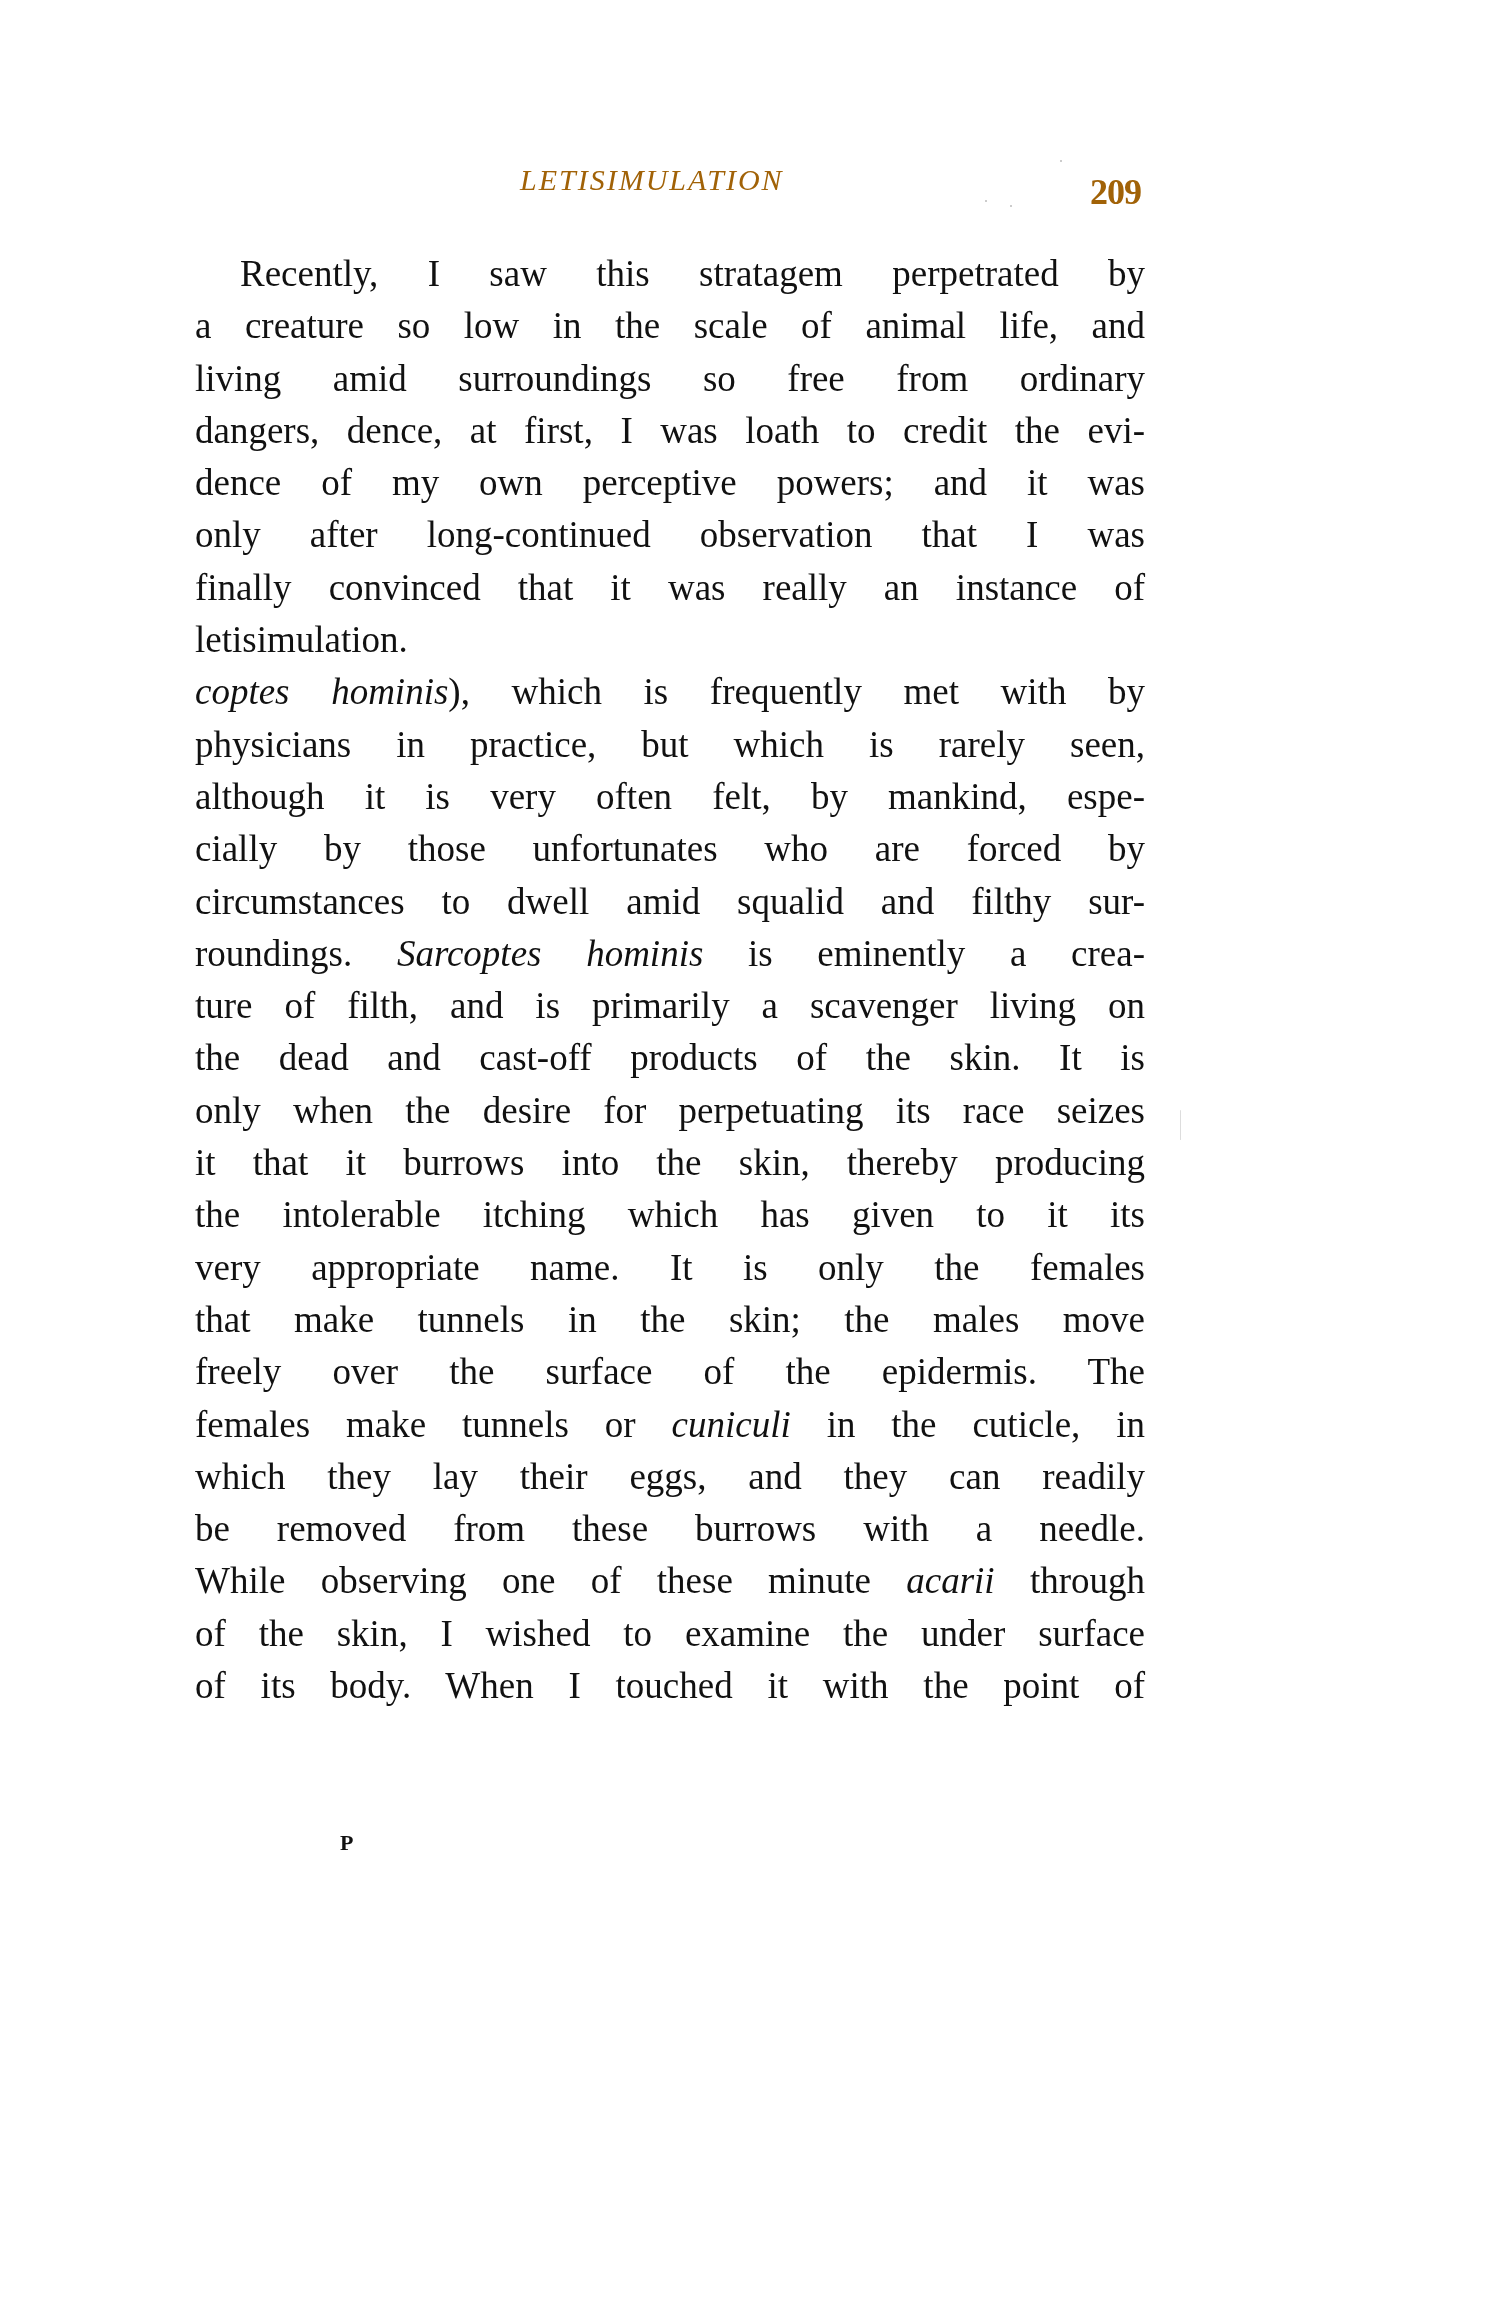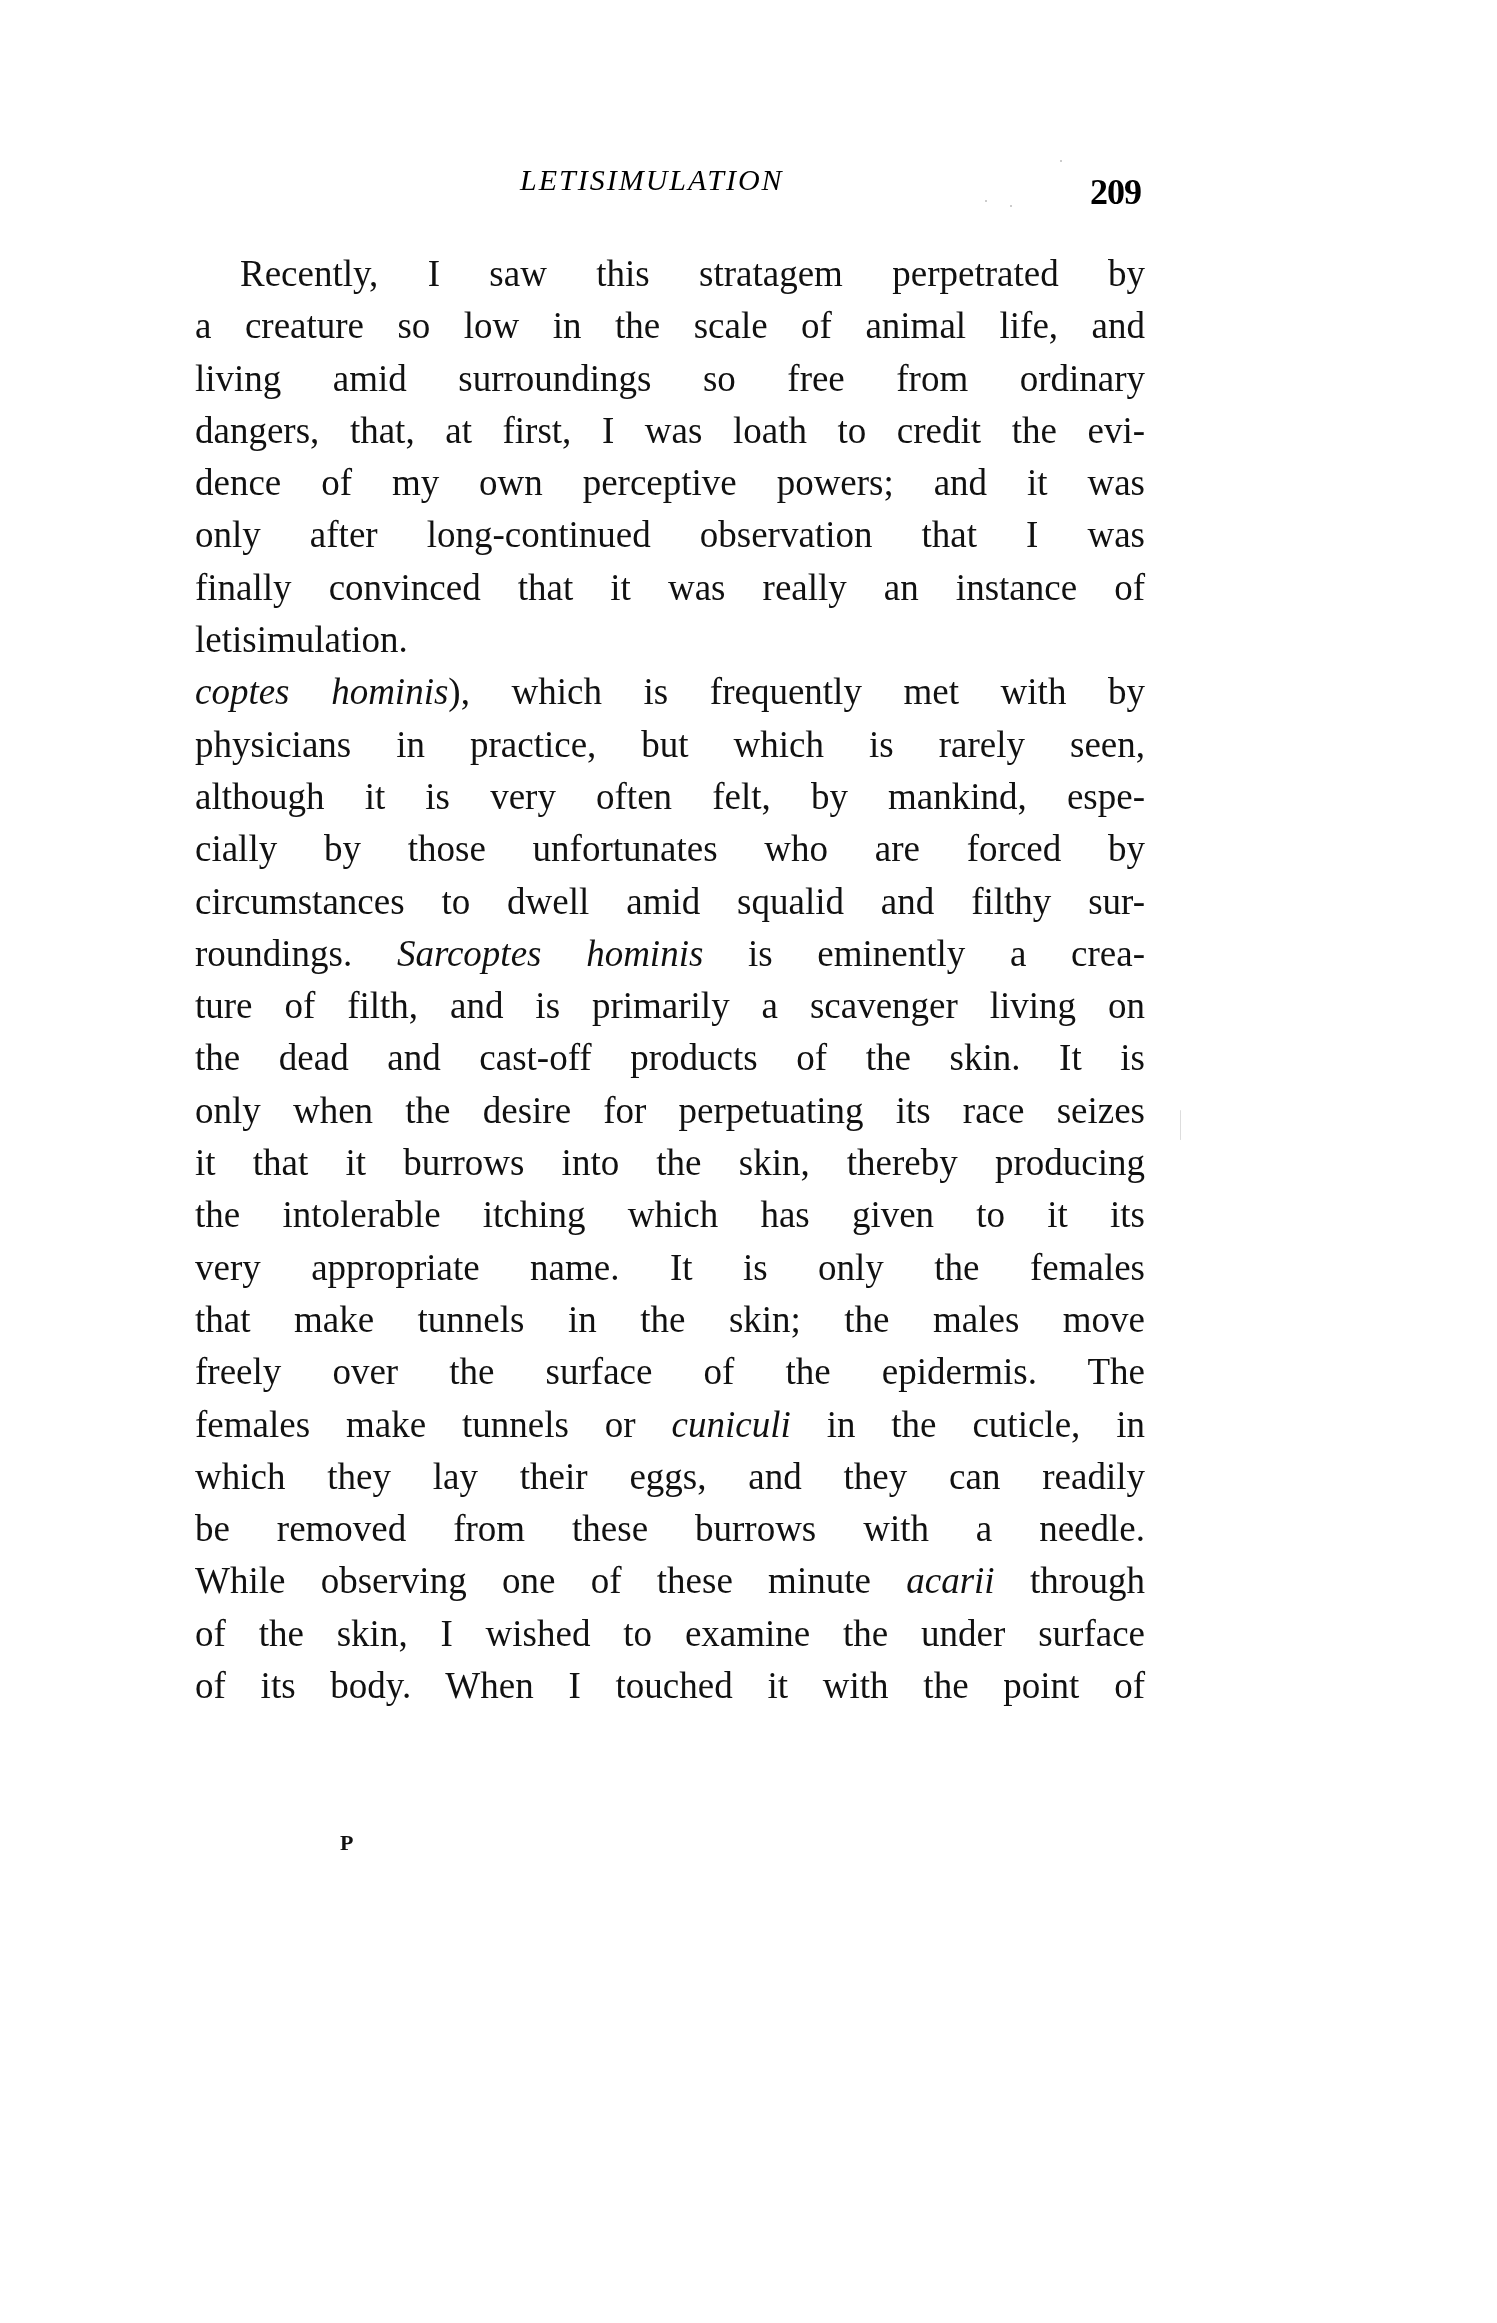--- a/index.html
+++ b/index.html
@@ -1,20 +1,20 @@
 <!DOCTYPE html>
 <html><head>
 <meta charset="utf-8">
 <style>
   html, body { margin: 0; padding: 0; background: #ffffff; }
   body { width: 1497px; height: 2323px; position: relative; overflow: hidden; }
   .page { position: absolute; left: 0; top: 0; width: 1497px; height: 2323px; background: #fff; }
   .running-head {
     position: absolute; top: 152px; left: 0; width: 1497px; height: 56px;
-    font-family: "Liberation Serif", serif; color: #000000;
+    font-family: "Liberation Serif", serif; color: #a16207;
   }
   .rh-title {
     position: absolute; left: 520px; top: 0px; font-size: 30px; font-style: italic;
     letter-spacing: 2px; line-height: 56px;
   }
   .rh-page {
     position: absolute; left: 1090px; top: 12px; font-size: 36px; font-weight: bold;
     line-height: 56px; letter-spacing: -1px;
   }
   .body-text {
@@ -40,21 +40,21 @@
 <div class="page">
   <div class="running-head">
     <span class="rh-title">LETISIMULATION</span>
     <span class="rh-page">209</span>
   </div>
 
   <div class="body-text" id="body-text">
       <span class="line indent"><span>Recently, I saw this stratagem perpetrated by</span></span>
       <span class="line"><span>a creature so low in the scale of animal life, and</span></span>
       <span class="line"><span>living amid surroundings so free from ordinary</span></span>
-      <span class="line"><span>dangers, that, at first, I was loath to credit the evi-</span></span>
+      <span class="line"><span>dangers, dence, at first, I was loath to credit the evi-</span></span>
       <span class="line"><span>dence of my own perceptive powers; and it was</span></span>
       <span class="line"><span>only after long-continued observation that I was</span></span>
       <span class="line"><span>finally convinced that it was really an instance of</span></span>
       <span class="line last"><span>letisimulation.</span></span>
       <span class="line"><i>coptes hominis</i><span>), which is frequently met with by</span></span>
       <span class="line"><span>physicians in practice, but which is rarely seen,</span></span>
       <span class="line"><span>although it is very often felt, by mankind, espe-</span></span>
       <span class="line"><span>cially by those unfortunates who are forced by</span></span>
       <span class="line"><span>circumstances to dwell amid squalid and filthy sur-</span></span>
       <span class="line"><span>roundings. </span><i>Sarcoptes hominis</i><span> is eminently a crea-</span></span>

